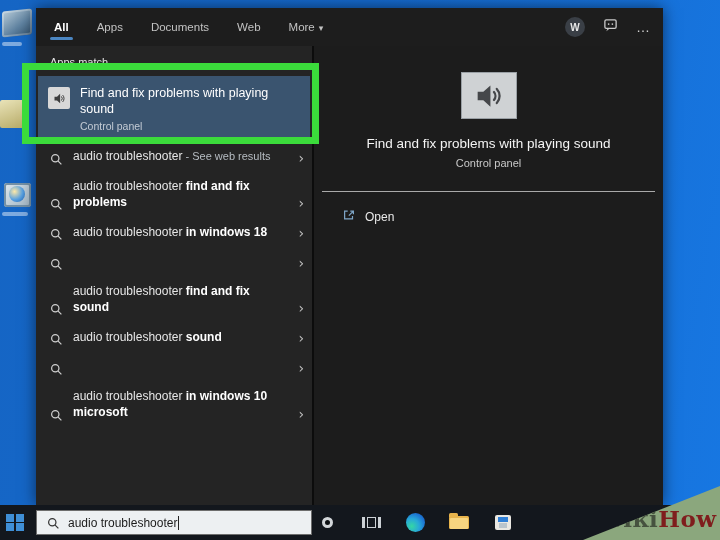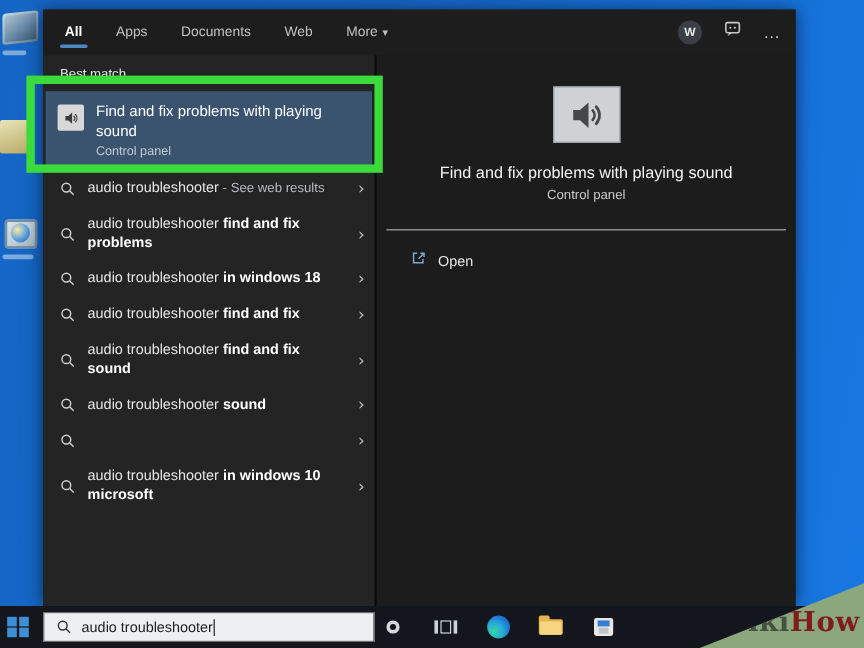--- a/index.html
+++ b/index.html
@@ -48,21 +48,21 @@
   .section-label.sw { padding-top:10px; padding-bottom:4px; }
 
   .best-match-item { position:relative; margin:6px 2px 2px 2px; height:64px;
     background:#3a546f; padding:9px 8px 6px 42px; cursor:pointer; }
   .bm-icon { position:absolute; left:10px; top:11px; width:22px; height:22px; background:#d8d8d8;
     border-radius:2px; display:flex; align-items:center; justify-content:center; }
   .bm-title { font-size:12.5px; line-height:1.28; color:#ffffff; max-width:215px; }
   .bm-sub { font-size:10.5px; color:#c3cbd4; margin-top:3px; }
 
   .suggestion-list { display:flex; flex-direction:column; }
-  .sg-row { display:flex; align-items:center; padding:7px 8px 7px 14px; cursor:pointer; }
+  .sg-row { display:flex; align-items:flex-end; padding:7px 8px 7px 14px; cursor:pointer; }
   .sg-icon { width:13px; height:13px; margin:1px 10px 0 0; flex:none; }
   .sg-text { width:214px; font-size:12px; line-height:1.3; color:#e6e6e6; }
   .sg-text b { color:#ffffff; }
   .sg-suffix { font-size:11px; color:#b6bcc2; }
   .sg-chev { margin-left:auto; color:#bdbdbd; font-size:14px; line-height:1;
     padding-top:2px; font-family:"DejaVu Sans",sans-serif; }
 
   
   .pv-icon { margin-top:26px; width:56px; height:47px; background:#cfd2d4; border:1px solid #9aa0a5;
     display:flex; align-items:center; justify-content:center; }
@@ -141,21 +141,21 @@
               <circle cx="6" cy="6.5" r="0.9" fill="#c9c9c9"></circle>
               <circle cx="10" cy="6.5" r="0.9" fill="#c9c9c9"></circle>
             </svg>
         </span>
         <span class="hdr-ellipsis">…</span>
       </div>
     </div>
 
     <div class="win-body">
       <div class="left-col">
-        <div class="section-label">Best match</div>
+        <div class="section-label">Apps match</div>
 
         <div class="best-match-item">
           <span class="bm-icon">
             <svg width="15" height="15" viewBox="0 0 24 24">
                 <path d="M4 9v6h4l5 4.5V4.5L8 9H4z" fill="#3d3d3d"></path>
                 <path d="M15.5 9.2a4.3 4.3 0 010 5.6M17.5 7a7.3 7.3 0 010 10" stroke="#3d3d3d" stroke-width="1.6" fill="none" stroke-linecap="round"></path>
               </svg>
           </span>
           <div class="bm-title">Find and fix problems with playing sound</div>
           <div class="bm-sub">Control panel</div>
@@ -185,21 +185,20 @@
                   <path d="M10 10l4 4" stroke="#cfcfcf" stroke-width="1.5"></path>
                 </svg></span>
               <span class="sg-text"><span class="sg-n">audio troubleshooter </span><b class="sg-b">in windows 18</b><span class="sg-suffix"></span></span>
               <span class="sg-chev">›</span>
             </div>
             <div class="sg-row">
               <span class="sg-icon"><svg width="13" height="13" viewBox="0 0 16 16">
                   <circle cx="6.5" cy="6.5" r="4.5" fill="none" stroke="#cfcfcf" stroke-width="1.5"></circle>
                   <path d="M10 10l4 4" stroke="#cfcfcf" stroke-width="1.5"></path>
                 </svg></span>
-              <span class="sg-text"><span class="sg-n">audio troubleshooter </span><b class="sg-b">find and fix</b><span class="sg-suffix"></span></span>
               <span class="sg-chev">›</span>
             </div>
             <div class="sg-row">
               <span class="sg-icon"><svg width="13" height="13" viewBox="0 0 16 16">
                   <circle cx="6.5" cy="6.5" r="4.5" fill="none" stroke="#cfcfcf" stroke-width="1.5"></circle>
                   <path d="M10 10l4 4" stroke="#cfcfcf" stroke-width="1.5"></path>
                 </svg></span>
               <span class="sg-text"><span class="sg-n">audio troubleshooter </span><b class="sg-b">find and fix sound</b><span class="sg-suffix"></span></span>
               <span class="sg-chev">›</span>
             </div>

